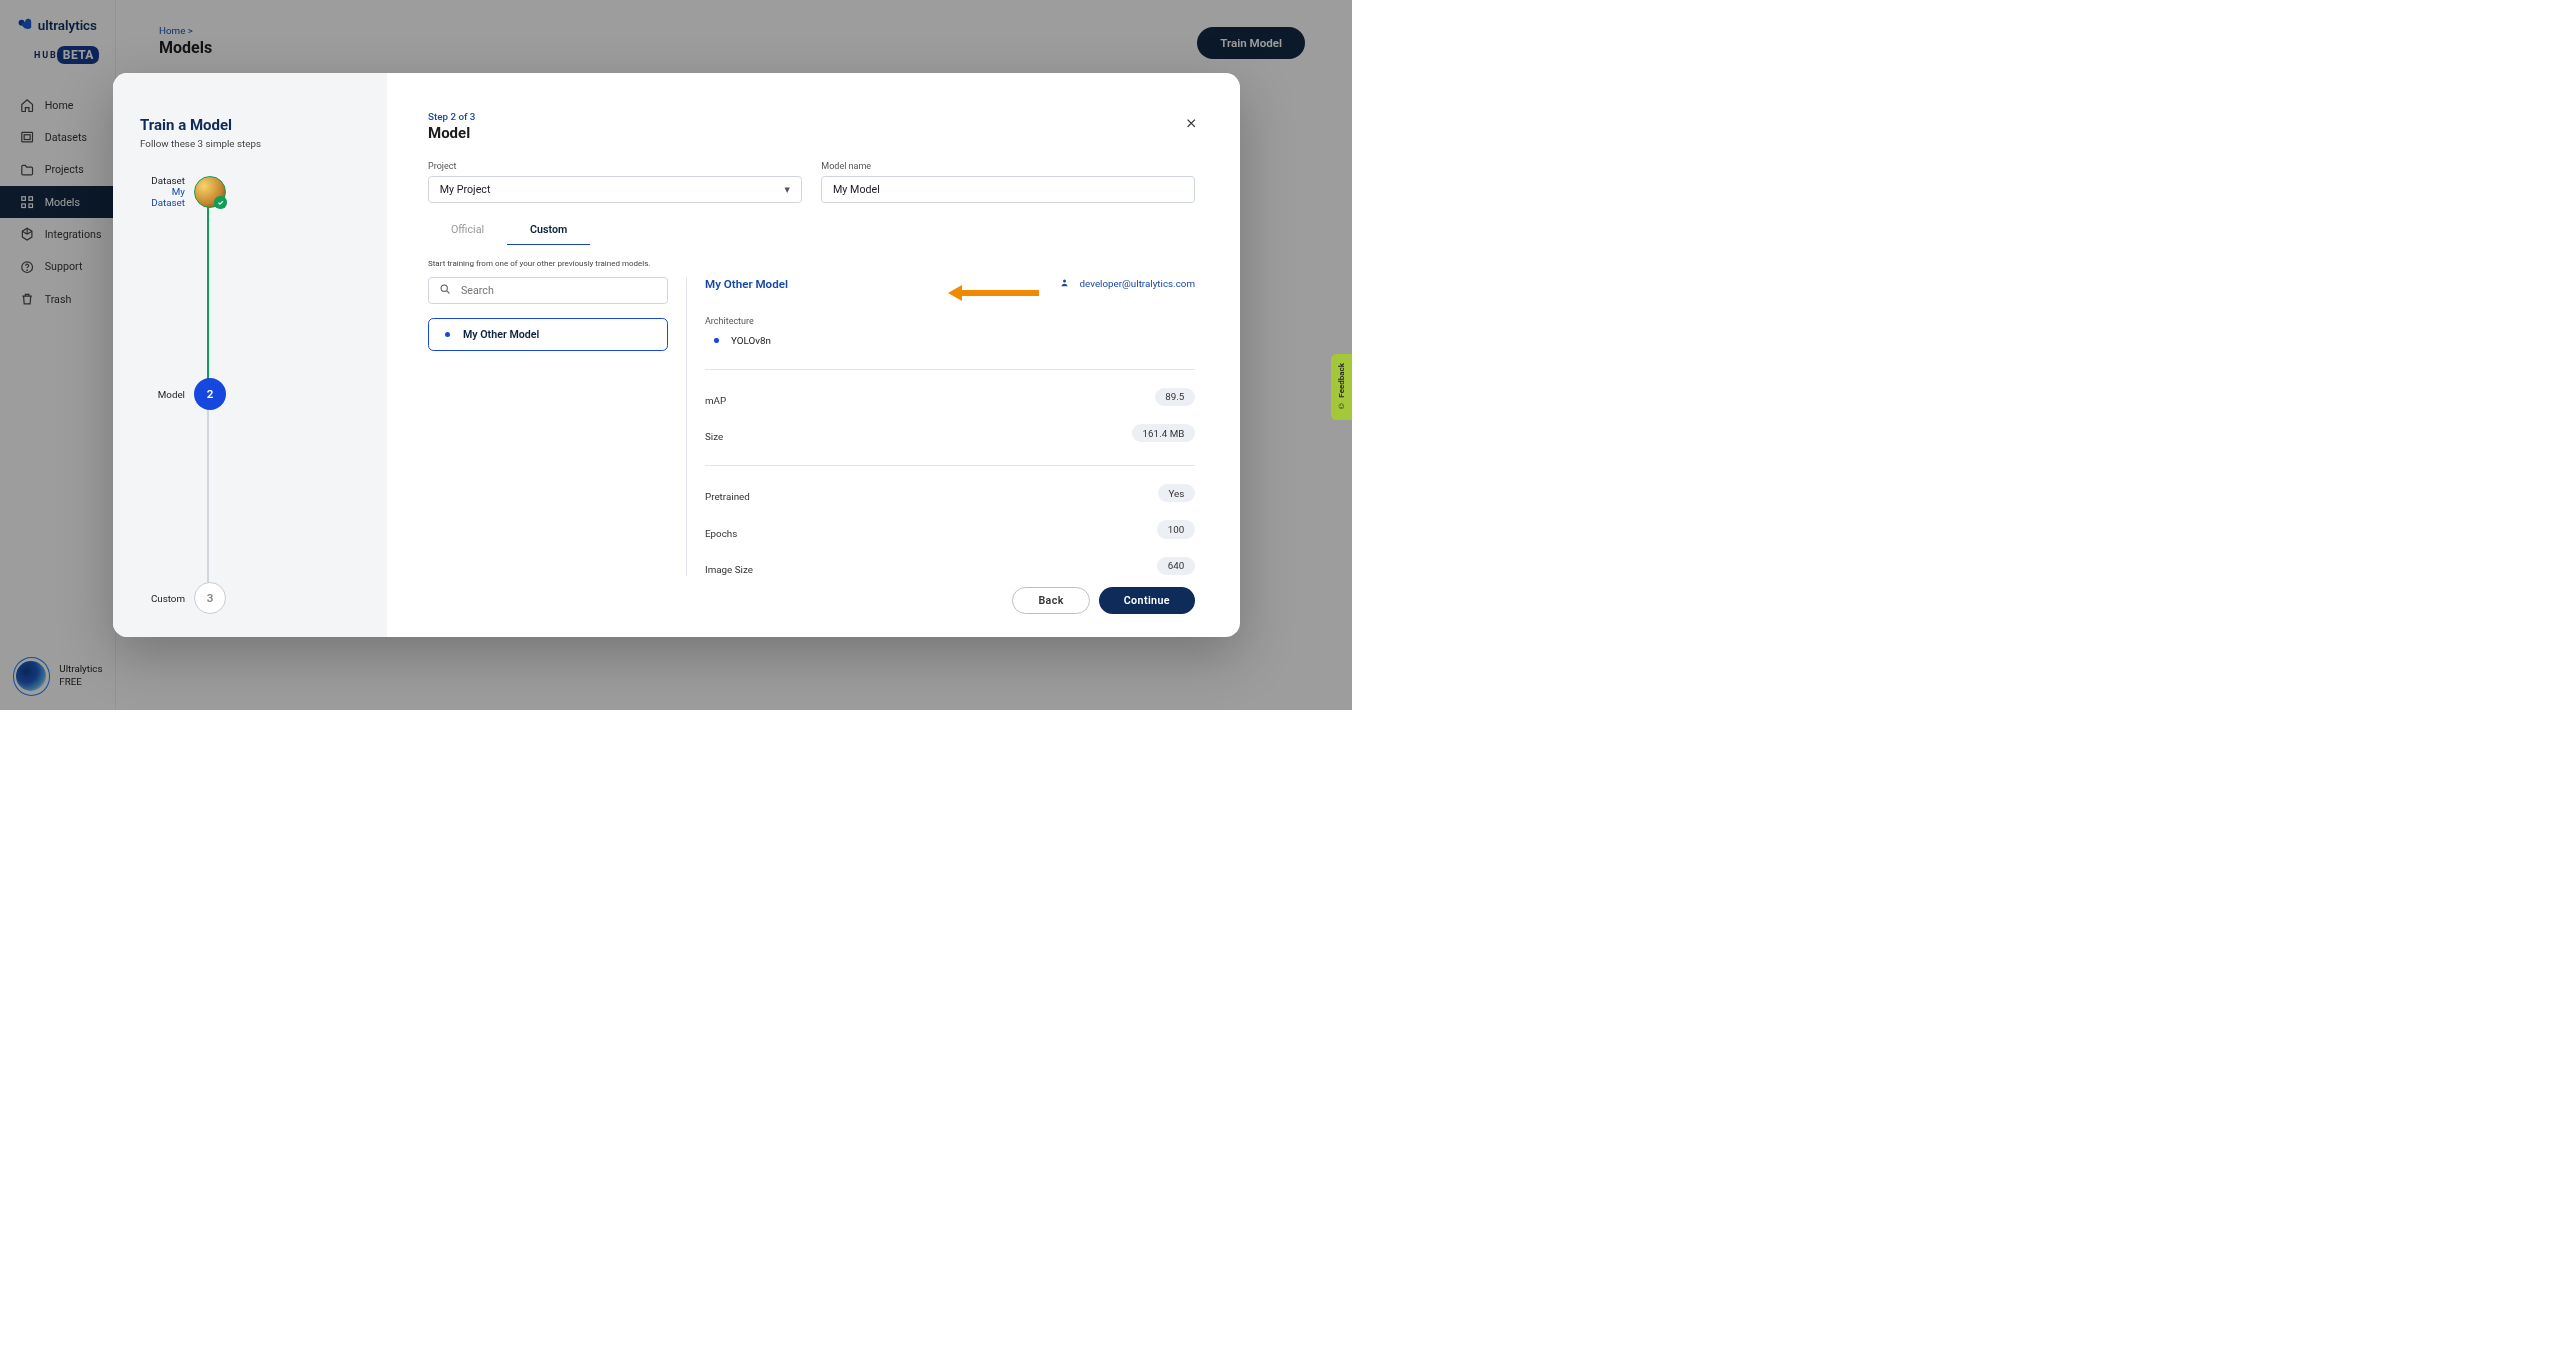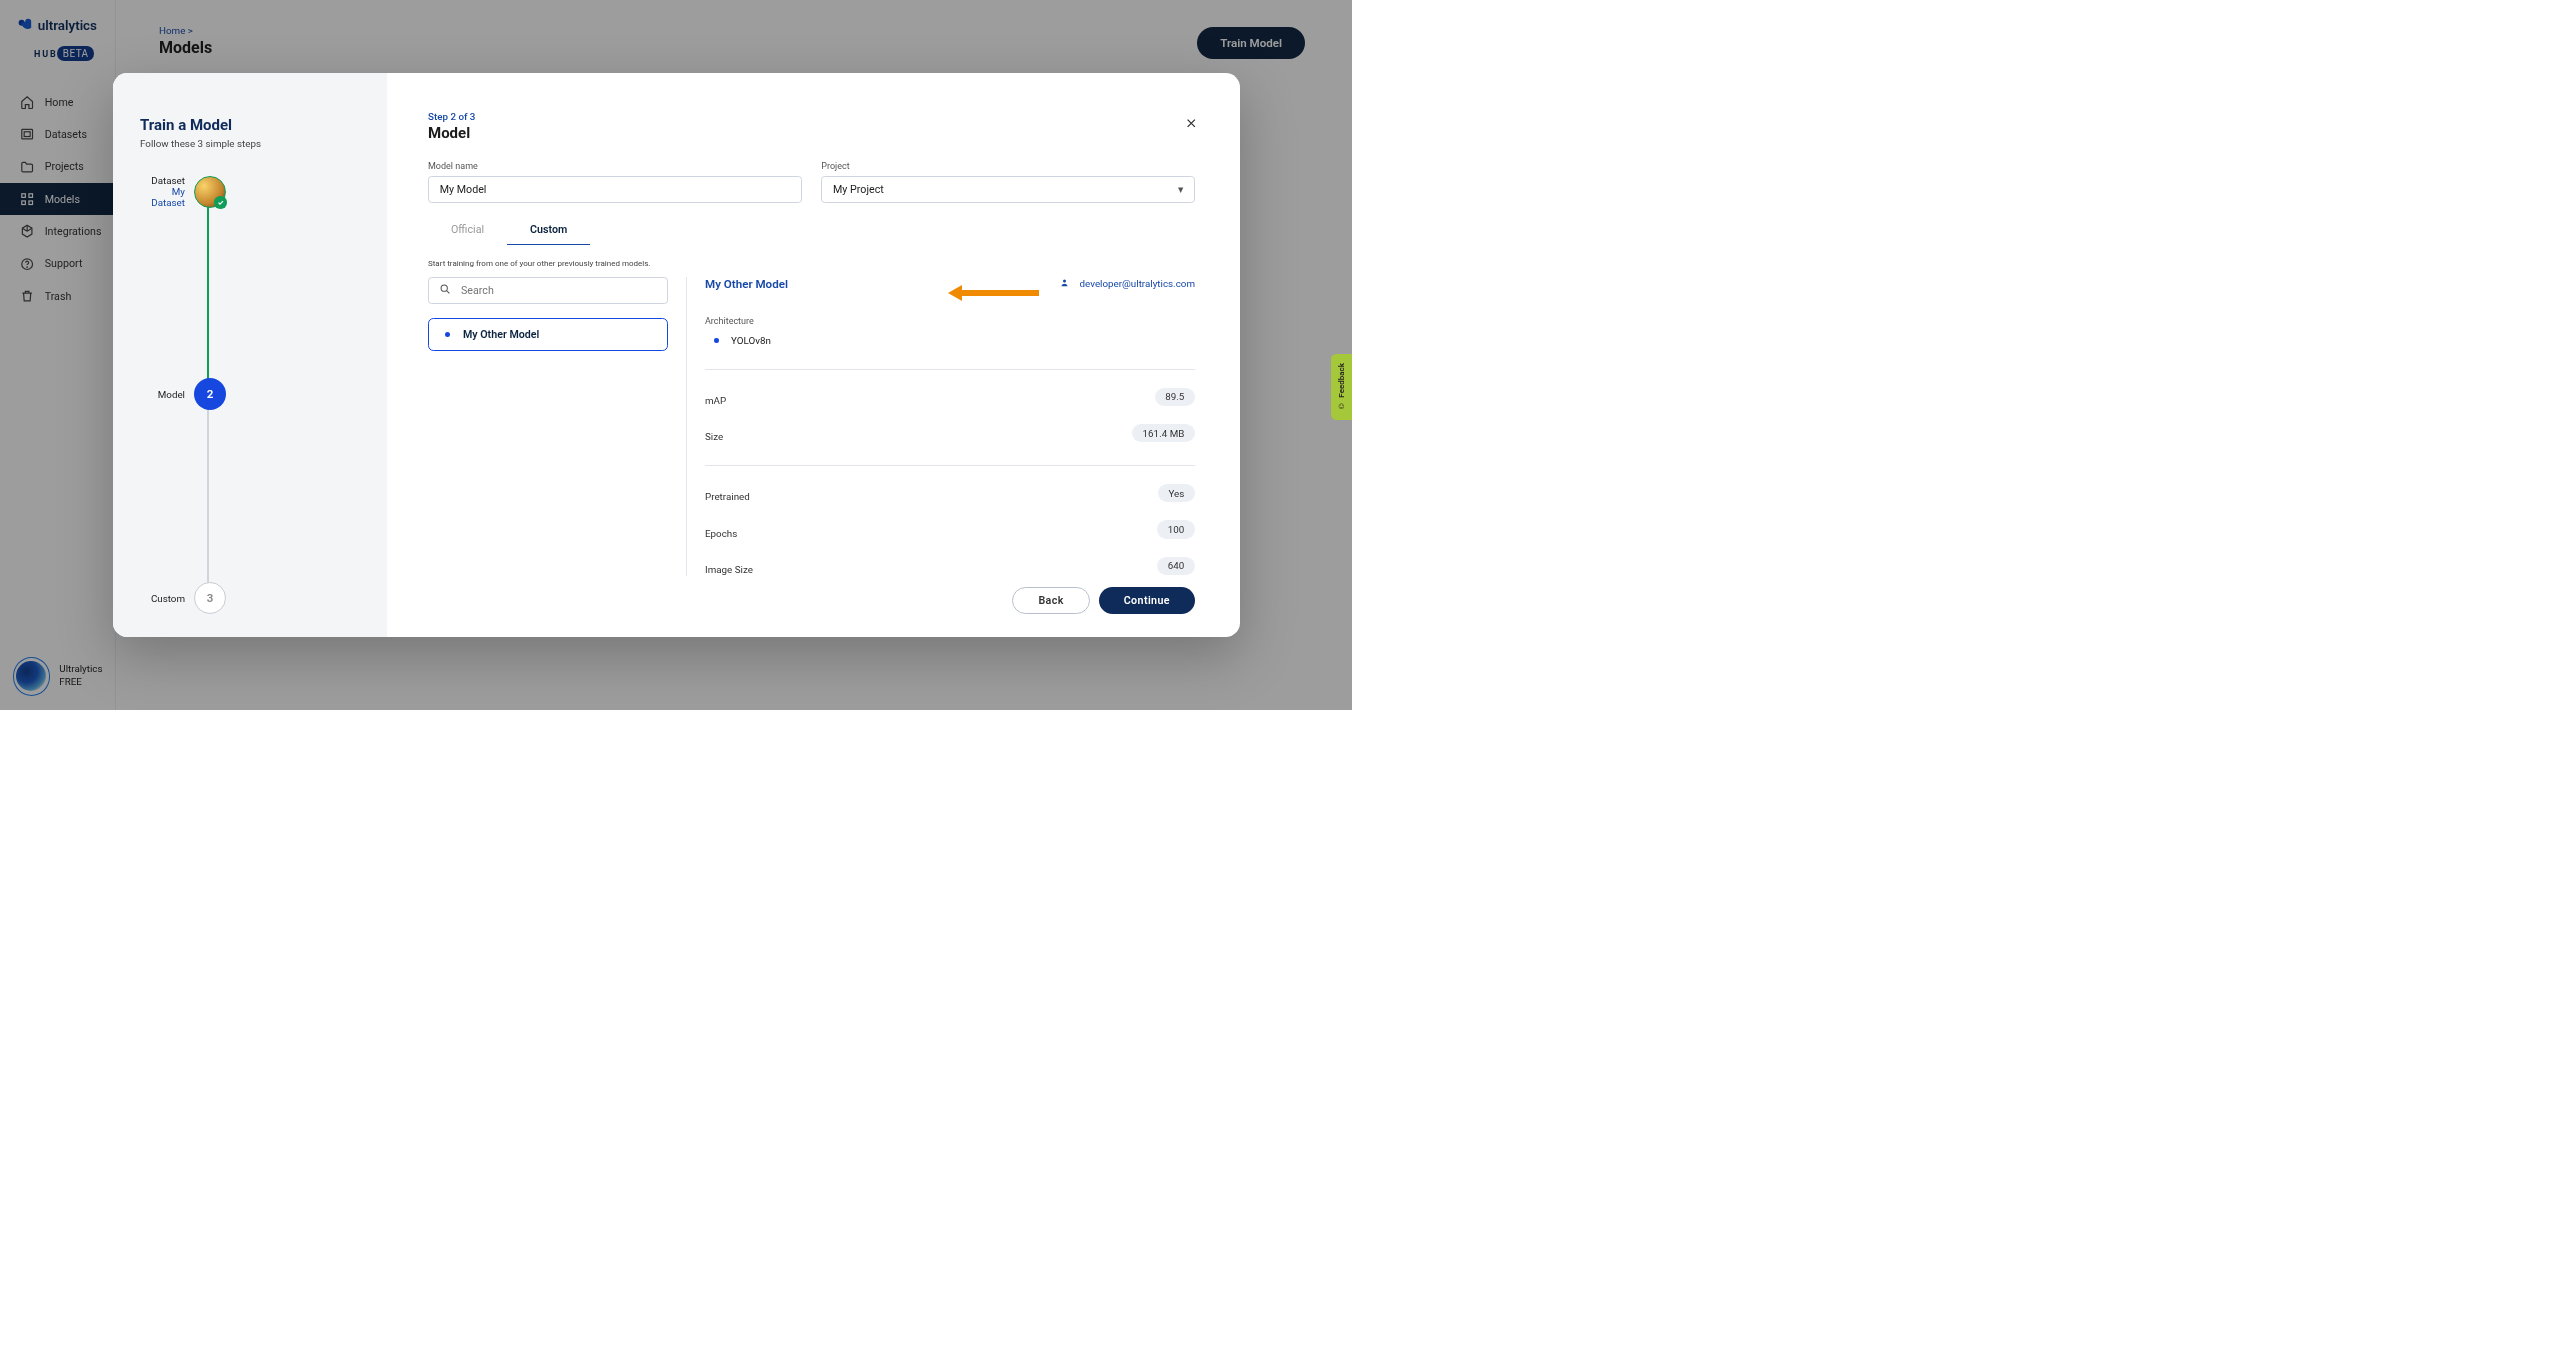--- a/index.html
+++ b/index.html
@@ -6,21 +6,21 @@
 body { width: 1352px; height: 710px; position: relative; background: #fff; overflow: hidden; }
 
 
 .page-bg { position: absolute; inset: 0; display: flex; }
 .sidebar { width: 116px; background: #fff; border-right: 0.9px solid #eee; display: flex; flex-direction: column; }
 .logo-area { padding: 16px 18px 9px; display: flex; align-items: center; gap: 5.4px; }
 .logo-icon { width: 16px; height: 19.7px; }
 .logo-text { font-size: 13.4px; font-weight: 600; color: #0a2a5c; }
 .hub-badge { margin: 1.8px 0 0 34px; display: flex; align-items: center; gap: 0; }
 .hub-txt { font-size: 9px; font-weight: 700; letter-spacing: 1.8px; color: #0a2a5c; }
-.beta-pill { font-size: 10px; font-weight: 400; color: #fff; background: #103a8f; padding: 1.8px 5.4px; border-radius: 7.2px; letter-spacing: 0.4px; }
+.beta-pill { font-size: 12px; font-weight: 700; color: #fff; background: #103a8f; padding: 1.8px 5.4px; border-radius: 7.2px; letter-spacing: 0.4px; }
 .nav { margin-top: 25px; display: flex; flex-direction: column; }
 .nav-item { display: flex; align-items: center; gap: 10.7px; padding: 9px 19.7px; font-size: 10.7px; color: #333; cursor: pointer; }
 .nav-item .nav-ico { width: 14.3px; height: 14.3px; display: flex; align-items: center; justify-content: center; color: #444; }
 .nav-item.active { background: #0c2340; color: #fff; }
 .nav-item.active .nav-ico { color: #fff; }
 .sidebar-footer { margin-top: auto; padding: 14.3px 12.5px; display: flex; align-items: center; gap: 9px; }
 .avatar-ring { width: 39px; height: 39px; border-radius: 50%; border: 1.8px solid #1f7ef2; display: flex; align-items: center; justify-content: center; }
 .avatar-inner { width: 30px; height: 30px; border-radius: 50%; background: radial-gradient(circle at 35% 35%, #0d3b8c 0%, #1857c6 40%, #5bb0e8 68%, #fff 82%); }
 .footer-txt { display: flex; flex-direction: column; font-size: 9.8px; color: #222; line-height: 1.3; }
 
@@ -253,29 +253,29 @@
     <button class="close-btn">
       <svg width="12.5" height="12.5" viewBox="0 0 24 24" fill="none" stroke="currentColor" stroke-width="2.5">
           <path d="M5 5l14 14M19 5L5 19"></path>
         </svg>
     </button>
     <div class="step-ind">Step 2 of 3</div>
     <div class="mr-title">Model</div>
 
     <div class="form-row">
       <div class="form-group">
-        <label class="form-label">Model name</label>
-        <input class="text-input" value="My Model" style="">
-      </div>
-      <div class="form-group">
         <label class="form-label">Project</label>
         <div class="select">
           <span>My Project</span>
           <span class="caret">▾</span>
         </div>
+      </div>
+      <div class="form-group">
+        <label class="form-label">Model name</label>
+        <input class="text-input" value="My Model" style="">
       </div>
     </div>
 
     <div class="tabs">
       <div class="tab">Official</div>
       <div class="tab active">Custom</div>
     </div>
 
     <div class="arrow-annot">
       <div class="arrow-head"></div>

